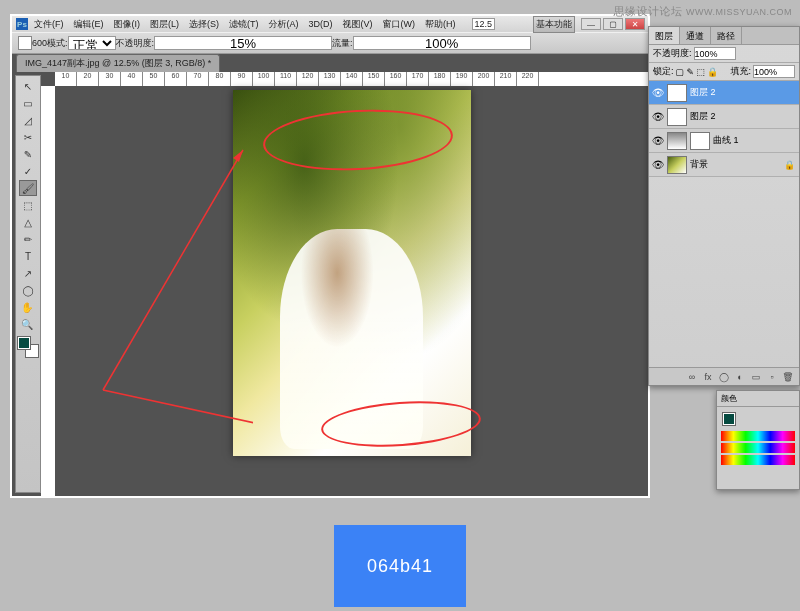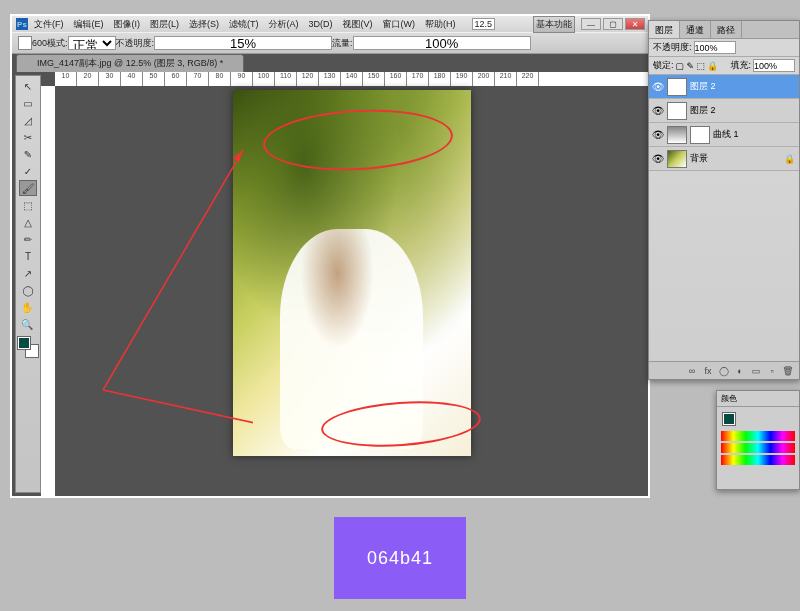--- a/index.html
+++ b/index.html
@@ -11,62 +11,65 @@
     .menu-bar .logo { width: 12px; height: 12px; background: #1a5fb4; color: #9cd; display: flex; align-items:center; justify-content:center; font-weight:bold; font-size:8px;}
     .menu-bar span { padding: 0 4px; }
     .workspace-btn { margin-left: auto; background: linear-gradient(#d8d8d8,#b8b8b8); border:1px solid #888; padding:1px 2px; font-size:9px;}
     .win-btns { display:flex; gap:2px; margin-left:4px; margin-right:3px;}
     .win-btns div{ width:20px; height:12px; background:#ddd; border:1px solid #999; font-size:8px; display:flex;align-items:center;justify-content:center;}
     .win-btns .close{ background:linear-gradient(#e77,#c44); color:#fff;}
     .options-bar { height: 22px; background: linear-gradient(#dcdcdc,#c8c8c8); border-top:1px solid #f0f0f0; border-bottom:1px solid #999; display:flex; align-items:center; padding:0 6px; gap:0; font-size:9px; color:#222;}
     .options-bar .brush-icon{width:14px;height:14px;background:#fff;border:1px solid #888;}
     .options-bar select,.options-bar input{font-size:13px;height:14px;border:1px solid #999;background:#fff;text-align:center;}
     .tab-bar { height: 18px; background: #535353; display:flex; align-items:flex-end; padding-left:4px;}
-    .tab { background: #a8a8a8; border:1px solid #666; border-bottom:none; padding:2px 20px; font-size:9px; color:#222; border-radius:3px 3px 0 0;}
+    .tab { background: #a8a8a8; border:1px solid #666; border-bottom:none; padding:2px 8px; font-size:9px; color:#222; border-radius:3px 3px 0 0;}
     .workspace { position:relative; height: calc(100% - 56px); background:#525252; display:flex;}
     .toolbox { width: 26px; background: linear-gradient(#d4d4d4,#c4c4c4); border:1px solid #888; margin:3px 0 3px 3px; display:flex; flex-direction:column; align-items:center; padding:2px 0; gap:1px;}
     .tool { width:18px; height:16px; display:flex; align-items:center; justify-content:center; font-size:10px; color:#333; cursor:pointer;}
     .tool.sel{ background:#999; border:1px solid #666;}
     .swatches { margin-top:4px; position:relative; width:20px; height:20px;}
     .swatch-fg{position:absolute;top:0;left:0;width:12px;height:12px;background:#064b41;border:1px solid #fff;outline:1px solid #666;}
     .swatch-bg{position:absolute;bottom:0;right:0;width:12px;height:12px;background:#fff;border:1px solid #fff;outline:1px solid #666;}
     .canvas-area{ flex:1; background:#525252; position:relative; overflow:hidden;}
     .rulers-h{position:absolute;top:0;left:14px;right:0;height:14px;background:#fff;font-size:7px;color:#444;display:flex;overflow:hidden;}
     .rulers-h div{border-right:1px solid #888;width:22px;text-align:center;flex-shrink:0;}
     .rulers-v{position:absolute;top:14px;left:0;bottom:0;width:14px;background:#fff;}
     .canvas-content{position:absolute;top:14px;left:14px;right:0;bottom:0;background:#525252;display:flex;justify-content:center;align-items:flex-start;padding-top:4px;}
     .image-doc{width:238px;height:366px;background:linear-gradient(135deg,#3a5010 0%,#8ba030 20%,#c8d060 40%,#f0e8a0 55%,#fff 75%,#f5f0d8 100%);position:relative;box-shadow:0 0 8px rgba(0,0,0,0.5);}
     .image-doc::before{content:"";position:absolute;inset:0;background:radial-gradient(ellipse at 30% 20%, rgba(40,70,10,0.7) 0%, transparent 40%),radial-gradient(ellipse at 70% 10%, rgba(90,120,30,0.6) 0%, transparent 50%);}
     .figure{position:absolute;top:38%;left:20%;width:60%;height:60%;background:radial-gradient(ellipse at 40% 20%, rgba(180,140,100,0.8) 0%, transparent 30%),linear-gradient(rgba(255,255,255,0.9) 40%, rgba(255,255,245,0.85) 100%);border-radius:40% 40% 10% 10%;}
     .annotation{position:absolute;pointer-events:none;}
     .ellipse1{top:20px;left:30px;width:190px;height:60px;border:2px solid #e33;border-radius:50%;transform:rotate(-3deg);}
     .ellipse2{bottom:10px;right:-10px;width:160px;height:44px;border:2px solid #e33;border-radius:50%;transform:rotate(-4deg);}
-    .layers-panel{position:absolute;top:20px;right:0;width:152px;height:360px;background:linear-gradient(#d8d8d8,#cecece);border:1px solid #888;box-shadow:0 2px 6px rgba(0,0,0,0.4);}
+    .layers-panel{position:absolute;top:26px;right:0;width:152px;height:360px;background:linear-gradient(#d8d8d8,#cecece);border:1px solid #888;box-shadow:0 2px 6px rgba(0,0,0,0.4);}
     .panel-tabs{height:18px;background:#c0c0c0;display:flex;font-size:9px;border-bottom:1px solid #999;}
     .panel-tabs div{padding:3px 6px;border-right:1px solid #999;}
     .panel-tabs .active{background:#d8d8d8;}
     .layer-opts{display:flex;align-items:center;padding:2px 4px;gap:2px;font-size:9px;border-bottom:1px solid #aaa;}
     .layer-opts input{width:42px;height:13px;font-size:9px;border:1px solid #999;}
     .layer-list{background:#d0d0d0;}
     .layer-row{display:flex;align-items:center;height:24px;border-bottom:1px solid #b0b0b0;padding:0 3px;gap:3px;font-size:9px;}
     .layer-row.selected{background:#5a9ae6;color:#fff;}
     .eye{width:12px;height:12px;display:flex;align-items:center;justify-content:center;font-size:10px;}
     .thumb{width:20px;height:18px;background:#fff;border:1px solid #777;}
     .thumb.img{background:linear-gradient(135deg,#4a6010,#c8d060,#fff);}
     .panel-footer{position:absolute;bottom:0;left:0;right:0;height:18px;background:#c8c8c8;border-top:1px solid #999;display:flex;align-items:center;justify-content:flex-end;gap:2px;padding:0 4px;}
     .panel-footer span{width:14px;height:12px;font-size:9px;display:flex;align-items:center;justify-content:center;color:#444;}
     .mini-panels{position:absolute;top:390px;right:0;width:84px;height:100px;background:#cecece;border:1px solid #888;box-shadow:0 2px 6px rgba(0,0,0,0.4);font-size:8px;}
     .mini-sw{width:12px;height:12px;background:#064b41;border:1px solid #fff;outline:1px solid #666;margin:6px;}
     .grad-strip{height:10px;margin:2px 4px;background:linear-gradient(90deg,#f00,#ff0,#0f0,#0ff,#00f,#f0f,#f00);}
-    .color-chip{position:absolute;bottom:12px;left:50%;transform:translateX(-50%);width:132px;height:82px;background:#8b5cf6;display:flex;align-items:center;justify-content:center;color:#fff;font-size:18px;font-family:Arial,sans-serif;letter-spacing:1px;}
+    .color-chip{position:absolute;bottom:4px;left:50%;transform:translateX(-50%);width:132px;height:82px;background:#3b82f6;display:flex;align-items:center;justify-content:center;color:#fff;font-size:18px;font-family:Arial,sans-serif;letter-spacing:1px;}
   </style>
 </head>
 <body>
 
 <div class="container">
+  <div class="watermark">
+    <span>思缘设计论坛</span> <span style="font-size:9px">WWW.MISSYUAN.COM</span>
+  </div>
 
   <div class="ps-window">
     <div class="menu-bar">
       <div class="logo">Ps</div>
       <span>文件(F)</span>
       <span>编辑(E)</span>
       <span>图像(I)</span>
       <span>图层(L)</span>
       <span>选择(S)</span>
       <span>滤镜(T)</span>

